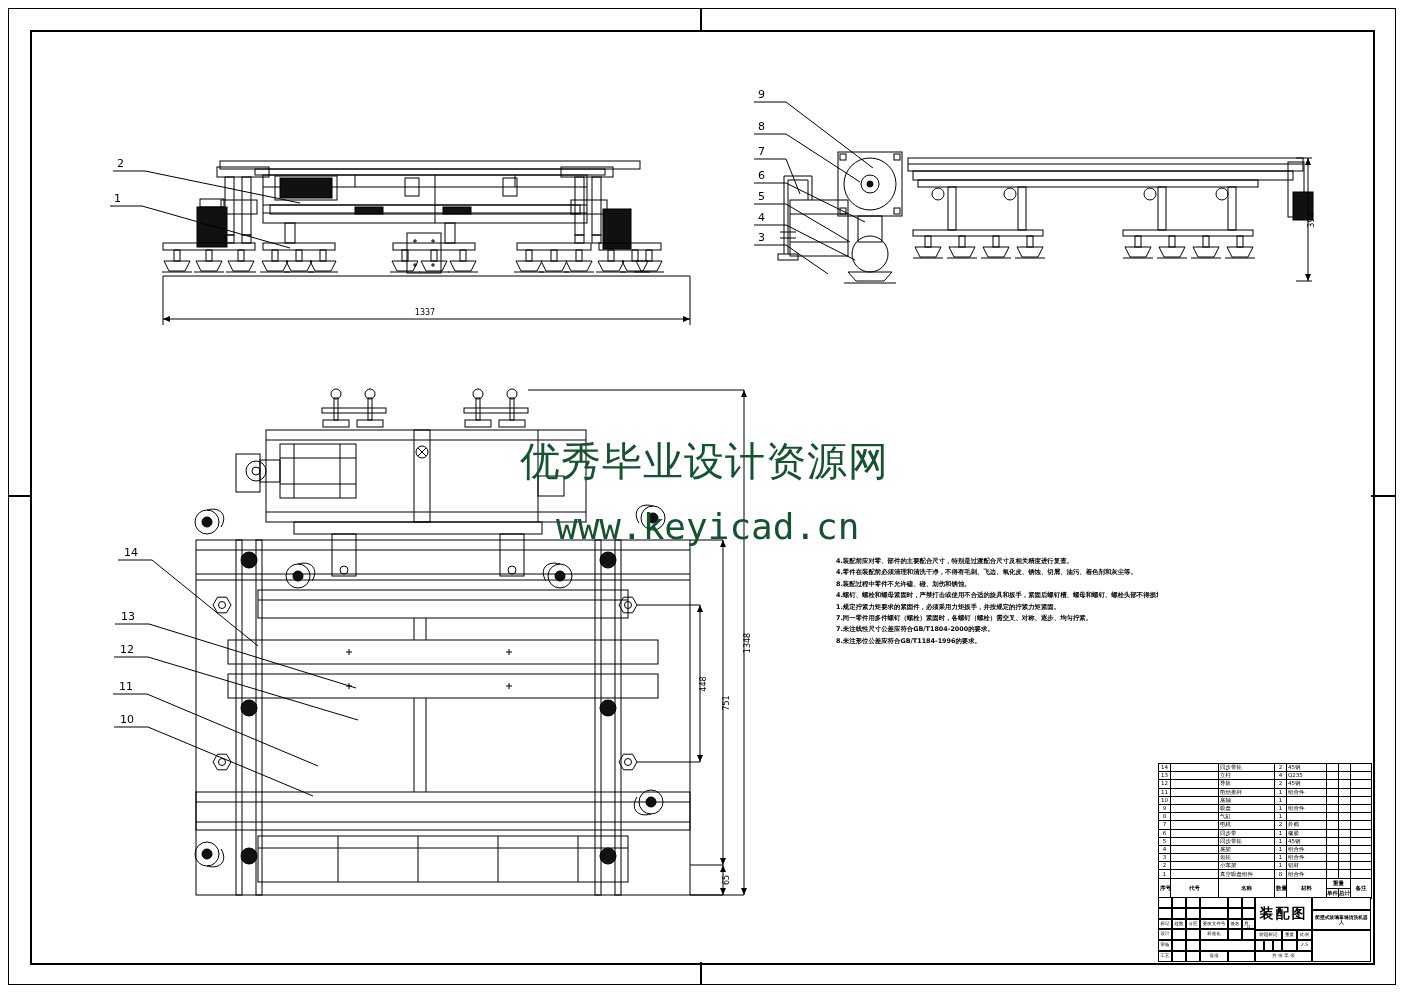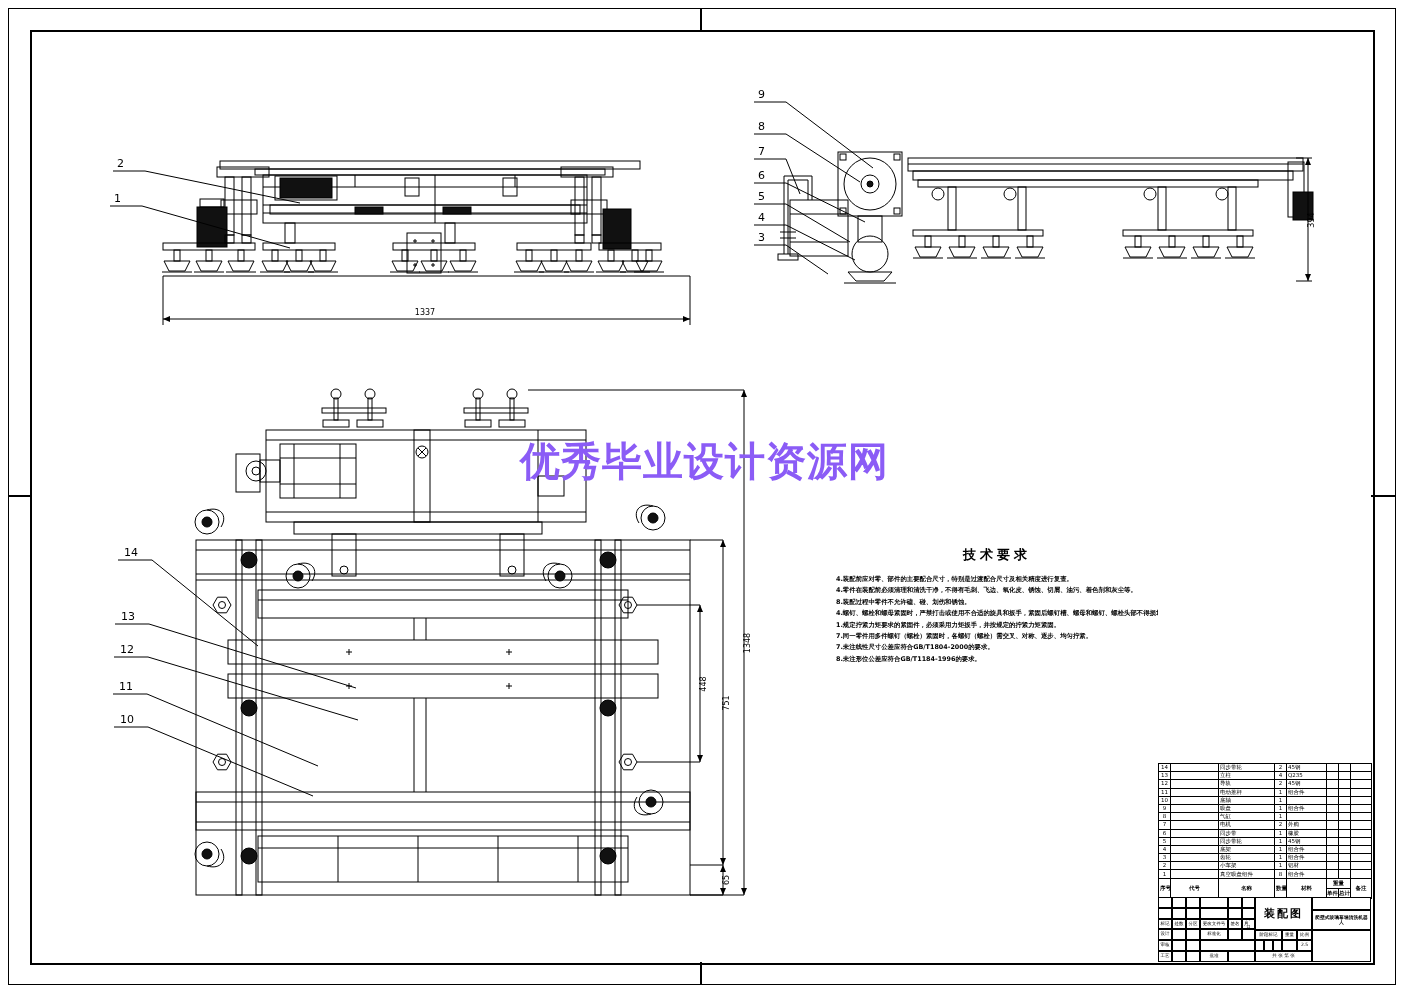--- a/index.html
+++ b/index.html
@@ -9,21 +9,21 @@
   .border-inner{position:absolute;left:30px;top:30px;width:1341px;height:931px;border:2px solid #000;}
   .tick{position:absolute;background:#000;}
   
   svg{position:absolute;overflow:visible;}
   svg .ln{stroke:#000;fill:none;stroke-width:1;}
   svg .fl{stroke:#000;fill:#111;stroke-width:1;}
   svg text{fill:#000;stroke:none;font-family:"DejaVu Sans","Liberation Sans",sans-serif;}
   .callout{font-size:11px;}
   .dimtxt{font-size:8px;}
   
-  .wm{position:absolute;color:#8b5cf6;font-weight:bold;pointer-events:none;white-space:nowrap;z-index:30;}
+  .wm{position:absolute;color:#14532d;font-weight:normal;pointer-events:none;white-space:nowrap;z-index:30;}
   .wm1{left:520px;top:434px;font-size:40px;letter-spacing:1px;font-family:"DejaVu Serif","Liberation Serif",serif;}
   .wm2{left:556px;top:506px;font-size:36px;font-family:"DejaVu Sans Mono","Liberation Mono",monospace;}
   
   .techreq{position:absolute;left:836px;top:546px;width:322px;z-index:5;}
   .techreq .tr-title{text-align:center;font-size:13px;font-weight:bold;letter-spacing:4px;}
   .techreq ol{margin:10px 0 0 0;padding:0;list-style:none;}
   .techreq li{font-size:6.4px;font-weight:bold;line-height:11.4px;white-space:nowrap;overflow:hidden;}
   
   .parts{position:absolute;left:1158px;top:763px;width:213px;border-collapse:collapse;table-layout:fixed;z-index:6;background:#fff;}
   .parts td{border:1px solid #000;height:7.2px;line-height:7px;font-size:5.5px;padding:0 1px;
@@ -33,21 +33,21 @@
   .wt{display:flex;flex-direction:column;height:100%;}
   .wt .wtop{border-bottom:1px solid #000;flex:1;display:flex;align-items:center;justify-content:center;}
   .wt .wbot{flex:1;display:flex;}
   .wt .wbot span{flex:1;display:flex;align-items:center;justify-content:center;}
   .wt .wbot span:last-child{border-left:1px solid #000;}
   
   .tblock{position:absolute;left:1158px;top:897px;width:213px;height:65px;z-index:6;background:#fff;}
   .tb-cell{position:absolute;border:1px solid #000;box-sizing:border-box;display:flex;
            align-items:center;justify-content:center;font-size:4.5px;overflow:hidden;
            text-align:center;line-height:1.05;}
-  .tb-big{font-size:11px;font-weight:bold;letter-spacing:2px;}
+  .tb-big{font-size:14px;font-weight:bold;letter-spacing:2px;}
   .tb-name{font-size:4.8px;font-weight:bold;padding:0 1px;}
 </style>
 </head>
 <body>
 
 <div class="page">
 
   <div class="border-outer"></div>
   <div class="border-inner"></div>
   <div class="tick" style="left:700px;top:8px;width:2px;height:22px;"></div>
@@ -315,23 +315,23 @@
       <text class="callout" x="12" y="275">12</text>
       <path class="ln" d="M6,279 H40 L250,342"></path>
       <text class="callout" x="11" y="312">11</text>
       <path class="ln" d="M5,316 H39 L210,388"></path>
       <text class="callout" x="12" y="345">10</text>
       <path class="ln" d="M6,349 H40 L205,418"></path>
     </g>
   </svg>
 
   <div class="wm wm1">优秀毕业设计资源网</div>
+  <div class="wm wm2">www.keyicad.cn</div>
 
   <div class="techreq">
-    <div class="tr-title">技术要求</div>
     <ol>
       <li>4.装配前应对零、部件的主要配合尺寸，特别是过渡配合尺寸及相关精度进行复查。</li>
       <li>4.零件在装配前必须清理和清洗干净，不得有毛刺、飞边、氧化皮、锈蚀、切屑、油污、着色剂和灰尘等。</li>
       <li>8.装配过程中零件不允许磕、碰、划伤和锈蚀。</li>
       <li>4.螺钉、螺栓和螺母紧固时，严禁打击或使用不合适的旋具和扳手，紧固后螺钉槽、螺母和螺钉、螺栓头部不得损坏。</li>
       <li>1.规定拧紧力矩要求的紧固件，必须采用力矩扳手，并按规定的拧紧力矩紧固。</li>
       <li>7.同一零件用多件螺钉（螺栓）紧固时，各螺钉（螺栓）需交叉、对称、逐步、均匀拧紧。</li>
       <li>7.未注线性尺寸公差应符合GB/T1804-2000的要求。</li>
       <li>8.未注形位公差应符合GB/T1184-1996的要求。</li>
     </ol>

